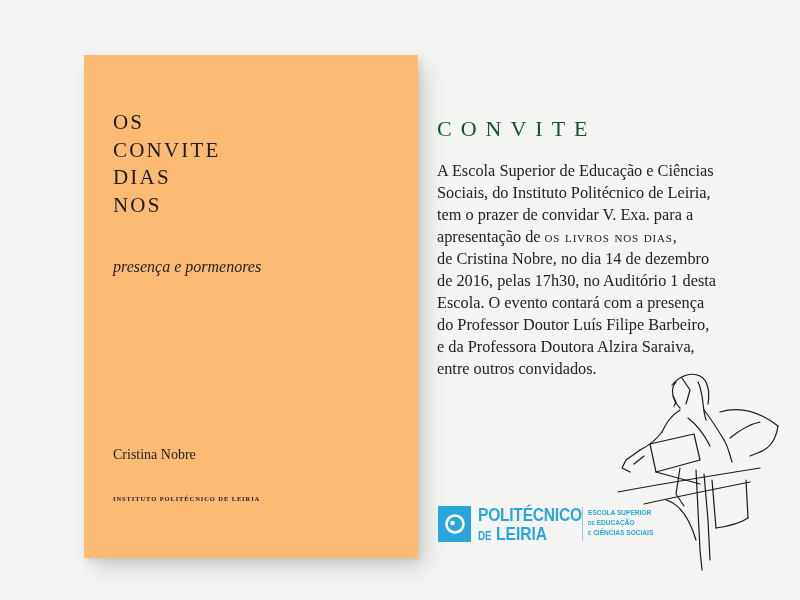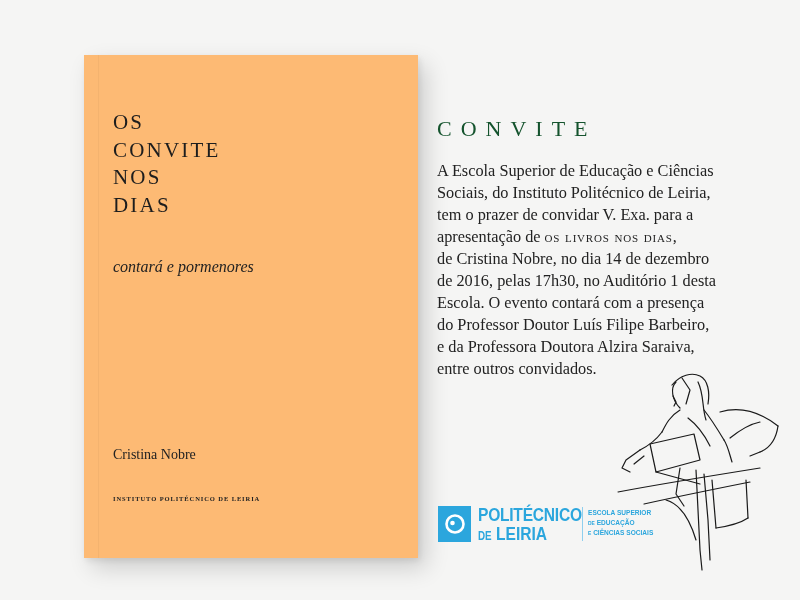--- a/index.html
+++ b/index.html
@@ -87,24 +87,24 @@
     .sketch { position: absolute; left: 600px; top: 360px; }
   </style>
 </head>
 <body>
 
 <div class="book">
   <div class="spine-line"></div>
   <div class="book-title">
     <div>OS</div>
     <div>CONVITE</div>
+    <div>DIAS</div>
     <div>NOS</div>
-    <div>DIAS</div>
   </div>
-  <div class="book-subtitle">contará e pormenores</div>
+  <div class="book-subtitle">presença e pormenores</div>
   <div class="book-author">Cristina Nobre</div>
   <div class="book-publisher">Instituto Politécnico de Leiria</div>
 </div>
 
 <div class="invite-heading">CONVITE</div>
 
 <div class="invite-body">
   <div class="line">A Escola Superior de Educação e Ciências</div>
   <div class="line">Sociais, do Instituto Politécnico de Leiria,</div>
   <div class="line">tem o prazer de convidar V. Exa. para a</div>

